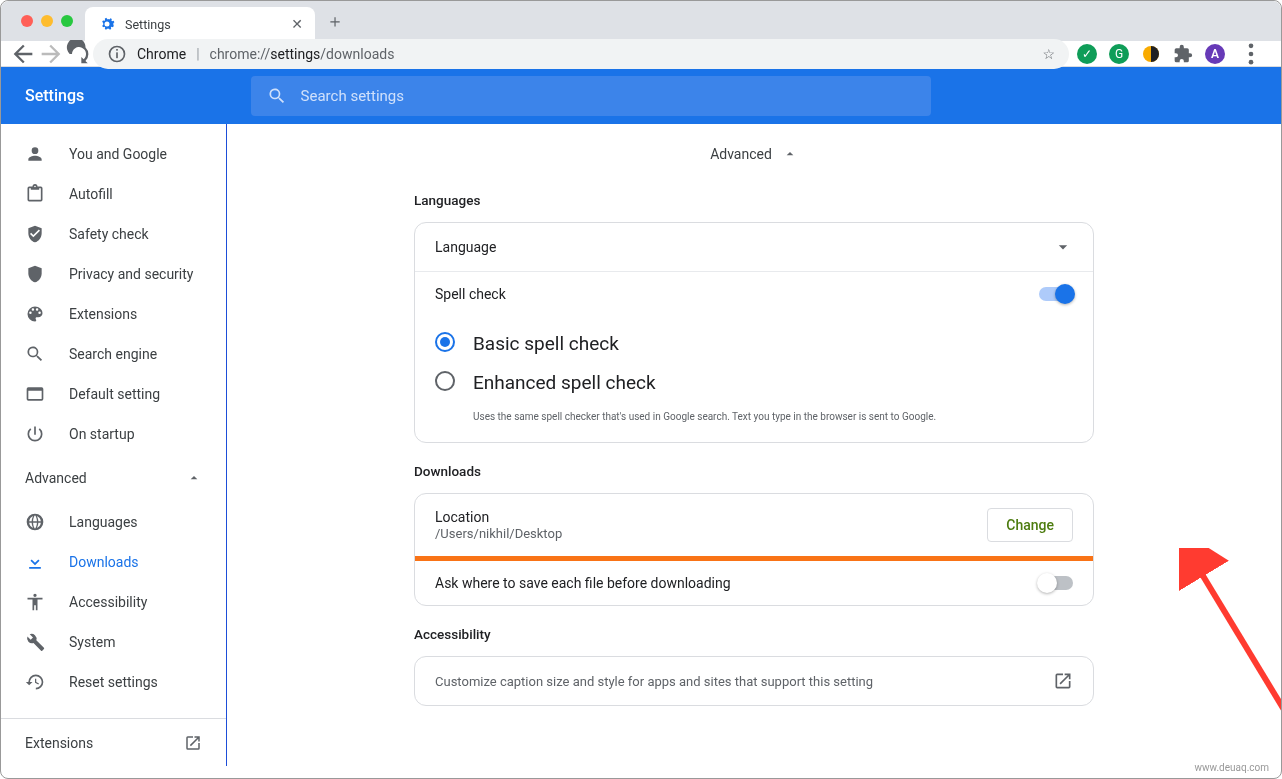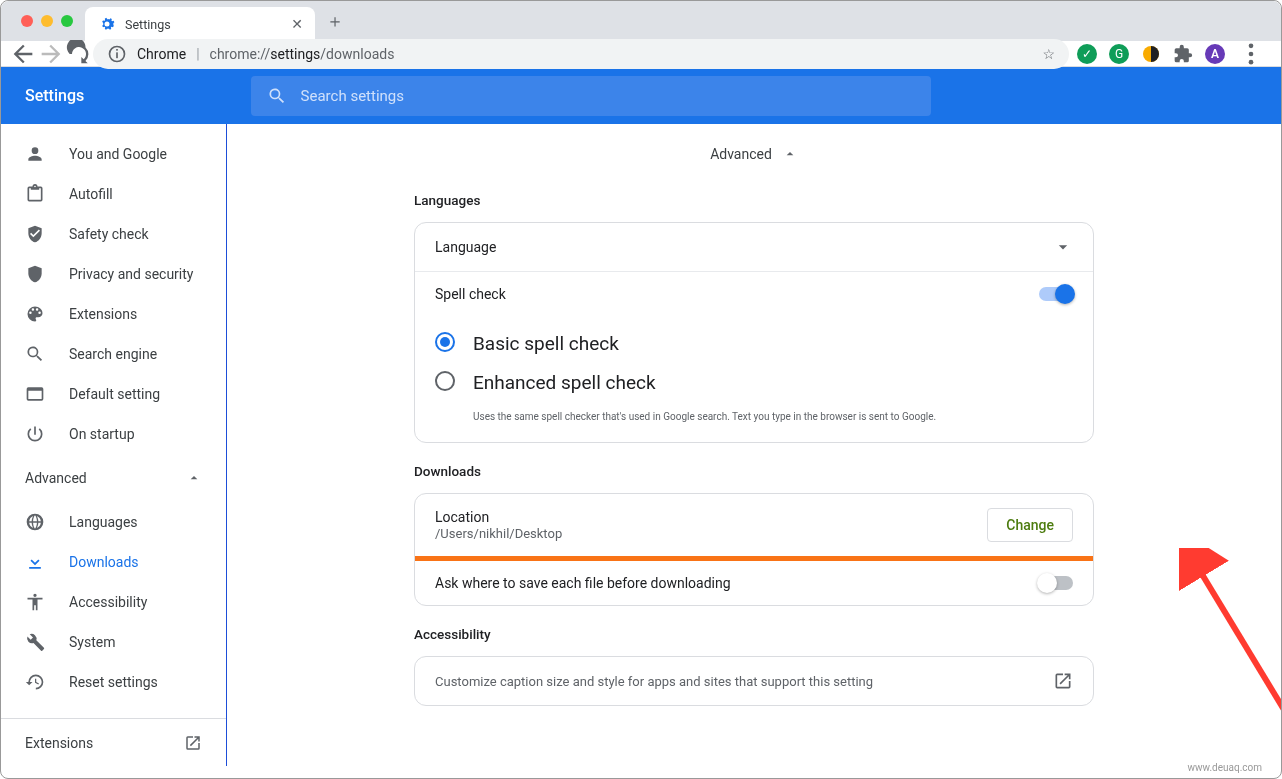--- a/index.html
+++ b/index.html
@@ -61,21 +61,21 @@
 .radio-desc{font-size:10px;color:#5f6368;margin-top:17px;max-width:500px}
 
 .toggle{width:34px;height:14px;background:#bdc1c6;border-radius:7px;position:relative}
 .toggle::after{content:'';position:absolute;width:20px;height:20px;background:#fff;border-radius:50%;top:-3px;left:-2px;box-shadow:0 1px 3px rgba(0,0,0,.3)}
 .toggle.on{background:#aecbfa}
 .toggle.on::after{background:#1a73e8;left:16px}
 
 .btn-outline{border:1px solid #dadce0;background:#fff;color:#4d7c0f;font-size:14px;padding:8px 18px;border-radius:4px;font-weight:500;cursor:pointer}
 
 .arrow{position:absolute;width:120px;height:180px;pointer-events:none}
-.watermark{position:absolute;right:20px;bottom:6px;font-size:10px;color:#999}
+.watermark{position:absolute;right:13px;bottom:6px;font-size:10px;color:#999}
 
 svg{width:100%;height:100%}
 </style>
 </head>
 <body>
 
 <div class="tab-strip">
   <div class="traffic-lights">
     <div class="traffic-dot tl-red"></div>
     <div class="traffic-dot tl-yellow"></div>

